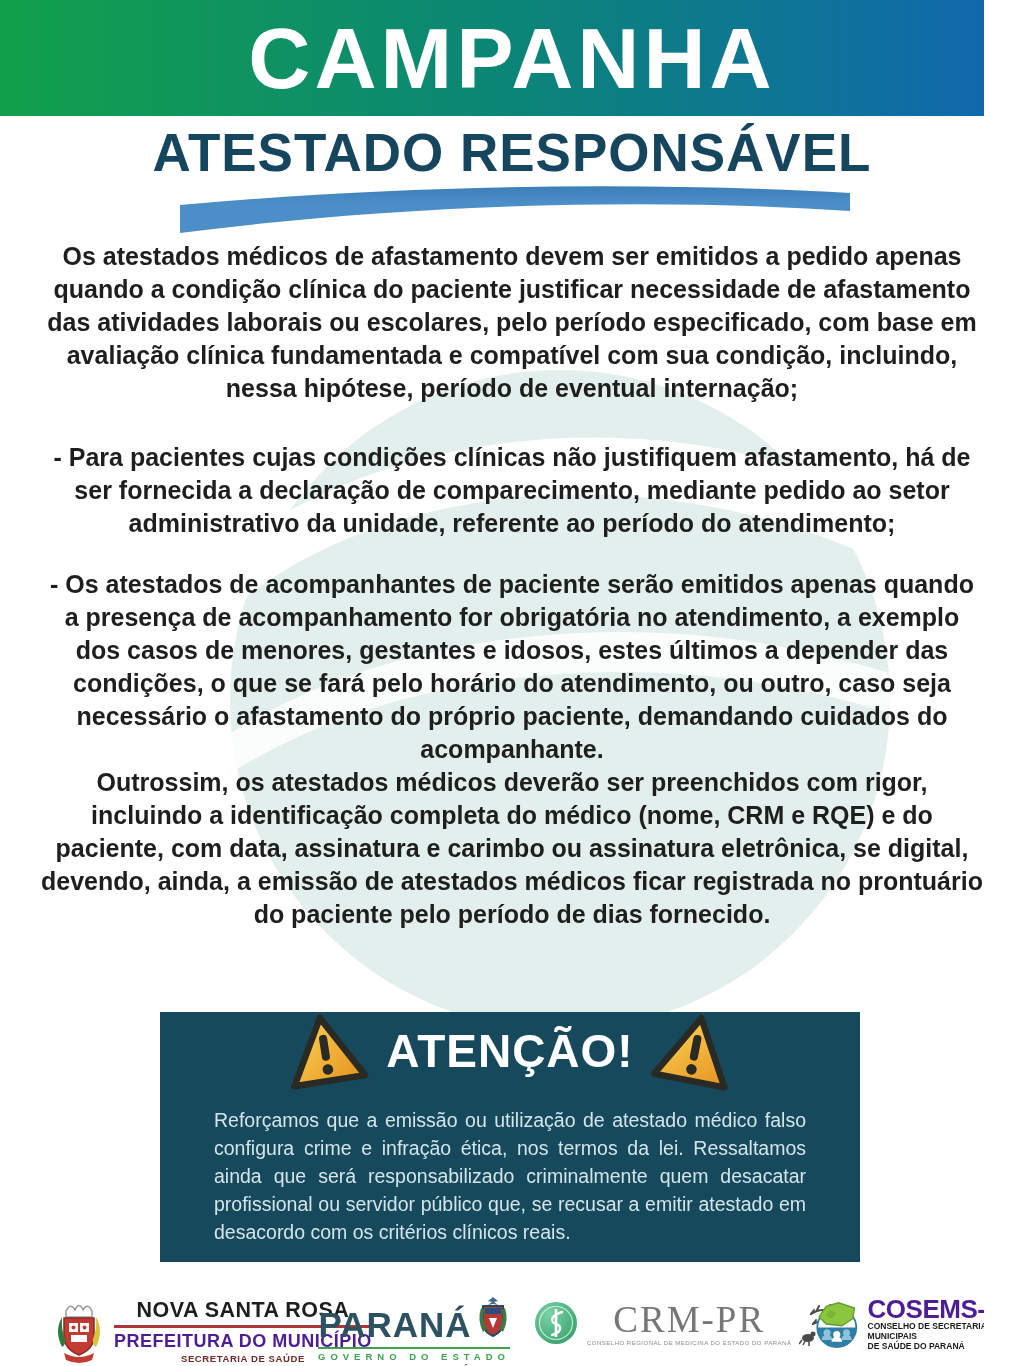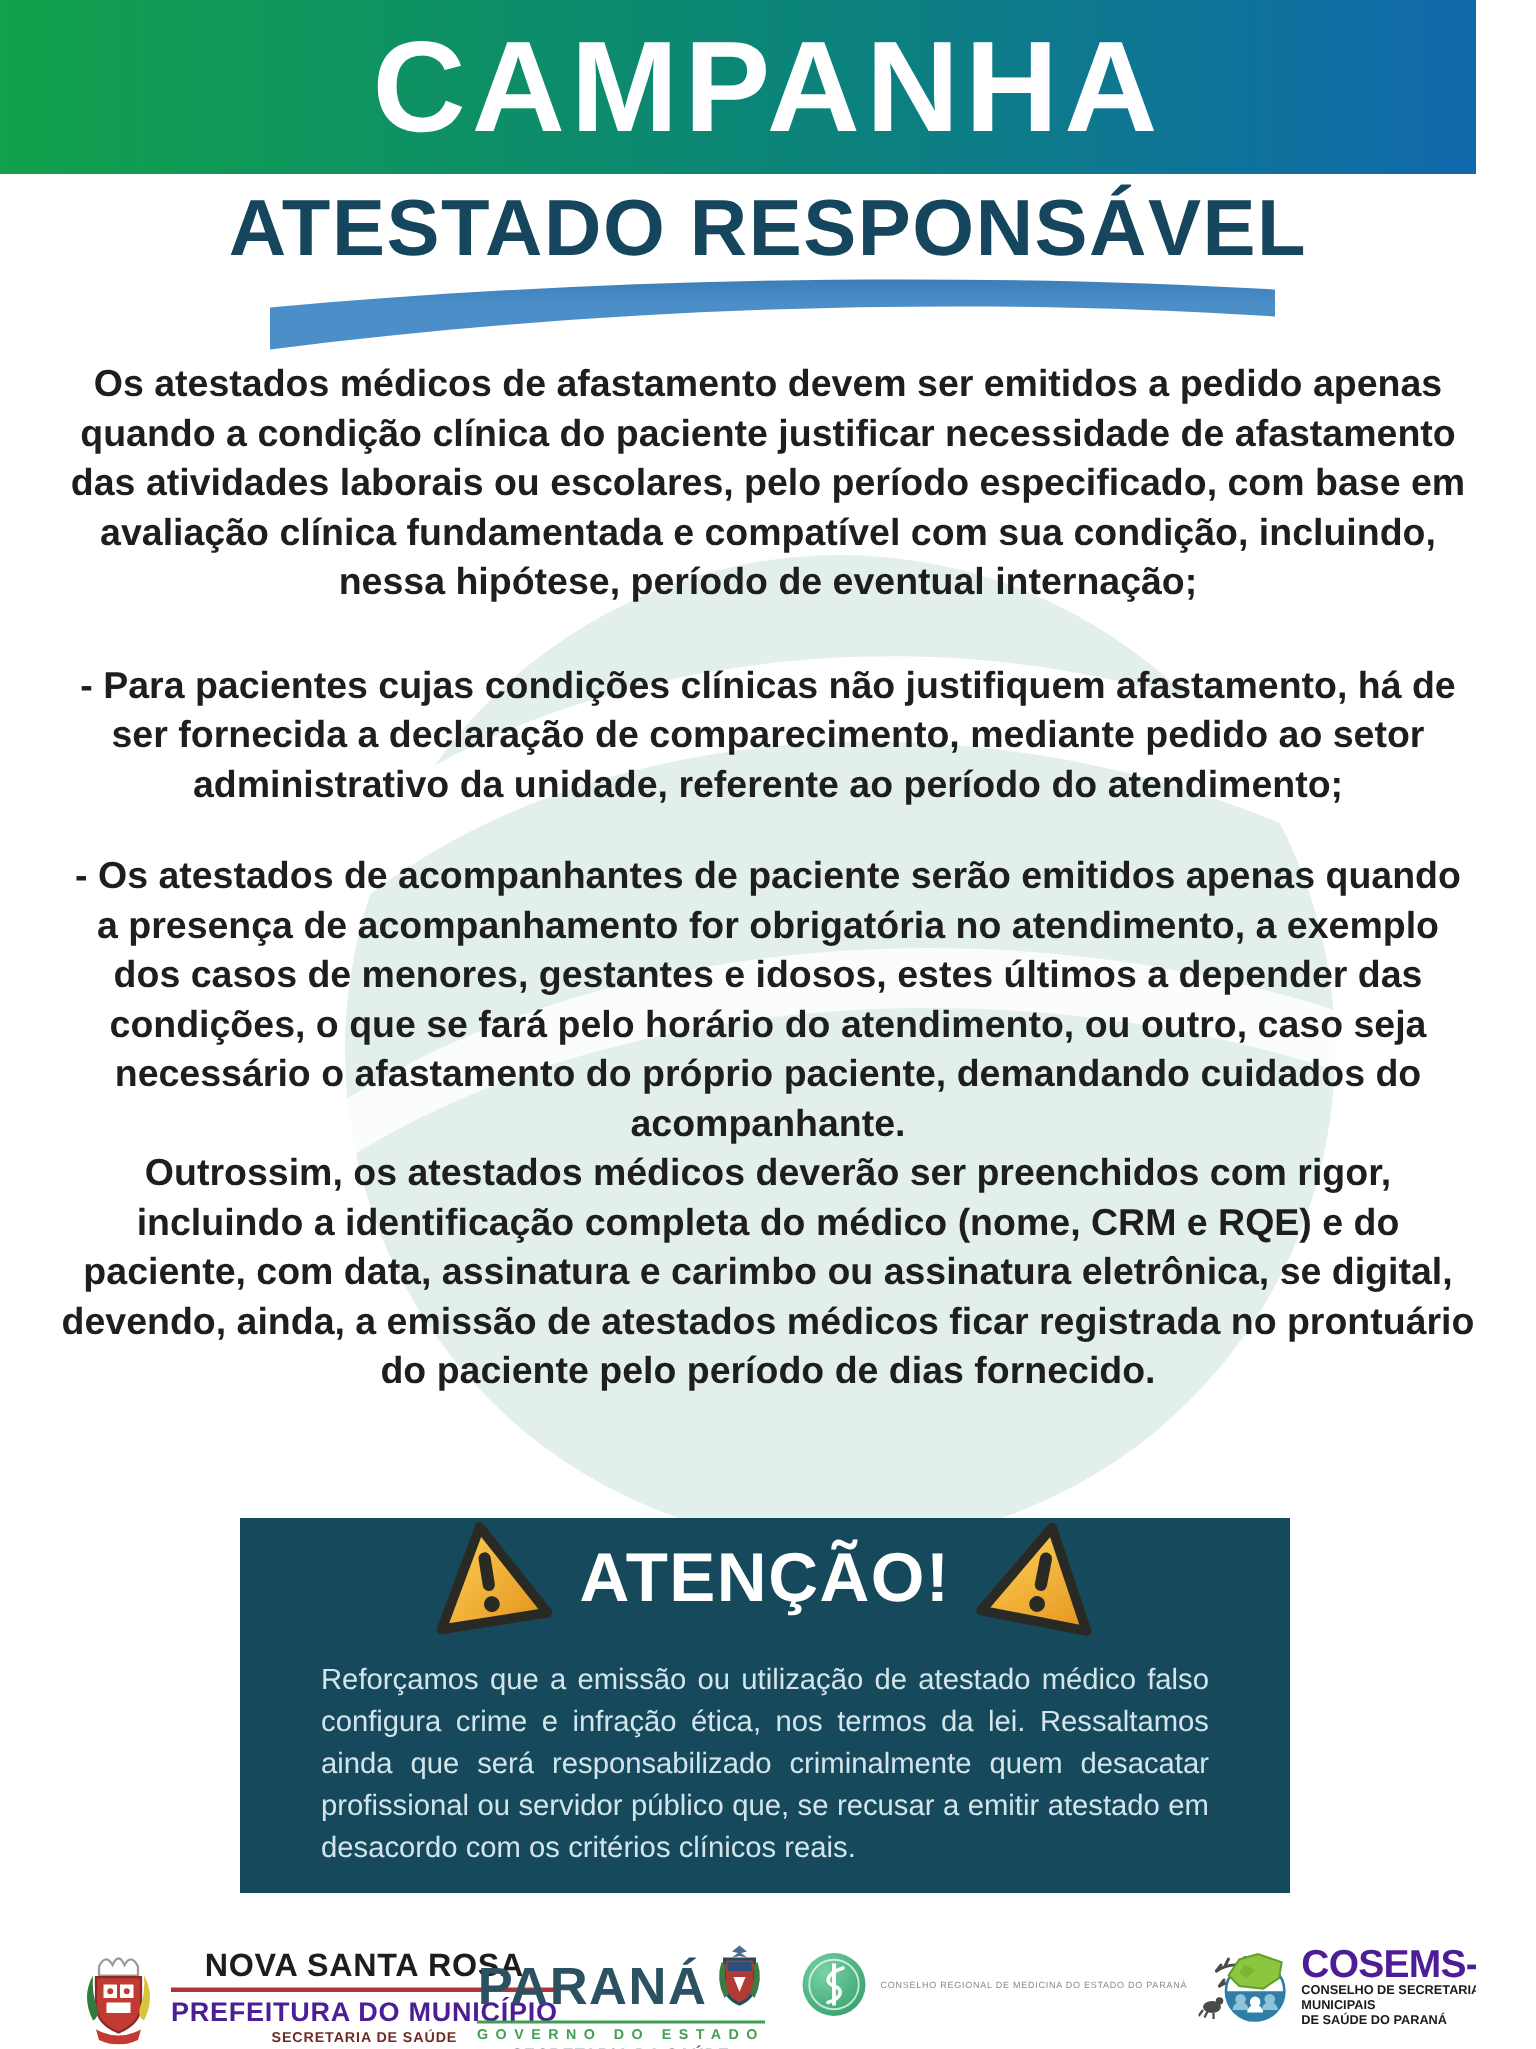--- a/index.html
+++ b/index.html
@@ -177,20 +177,21 @@
             <stop offset="0" stop-color="#79d2a6"></stop>
               <stop offset="1" stop-color="#2f9b66"></stop>
           </radialGradient>
         </defs>
         <circle cx="23" cy="23" r="21" fill="url(#crmg)"></circle>
         <circle cx="23" cy="23" r="16.5" fill="none" stroke="#ffffff" stroke-width="1.2" opacity="0.7"></circle>
         <line x1="23" y1="9" x2="23" y2="37" stroke="#ffffff" stroke-width="2.6"></line>
         <path d="M29,12 C17,16 17,22 23,24 C29,26 29,32 19,35" fill="none" stroke="#ffffff" stroke-width="2.4" stroke-linecap="round"></path>
       </svg>
       <div class="crm-text">
+        <span class="crm-name">CRM-PR</span>
         <span class="crm-line">CONSELHO REGIONAL DE MEDICINA DO ESTADO DO PARANÁ</span>
       </div>
       <svg width="42" height="46" viewBox="0 0 42 46">
         <g stroke="#4a4a4a" stroke-width="2" stroke-linecap="round" fill="none">
           <line x1="24" y1="40" x2="24" y2="12"></line>
           <path d="M12,14 q12,-8 24,0"></path>
             <path d="M12,14 l3,-4 M18,10 l2,-4 M28,9 l3,-4 M34,13 l4,-3"></path>
           <path d="M14,24 q10,-6 20,0"></path>
             <path d="M14,24 l3,-4 M31,21 l4,-3"></path>
         </g>

